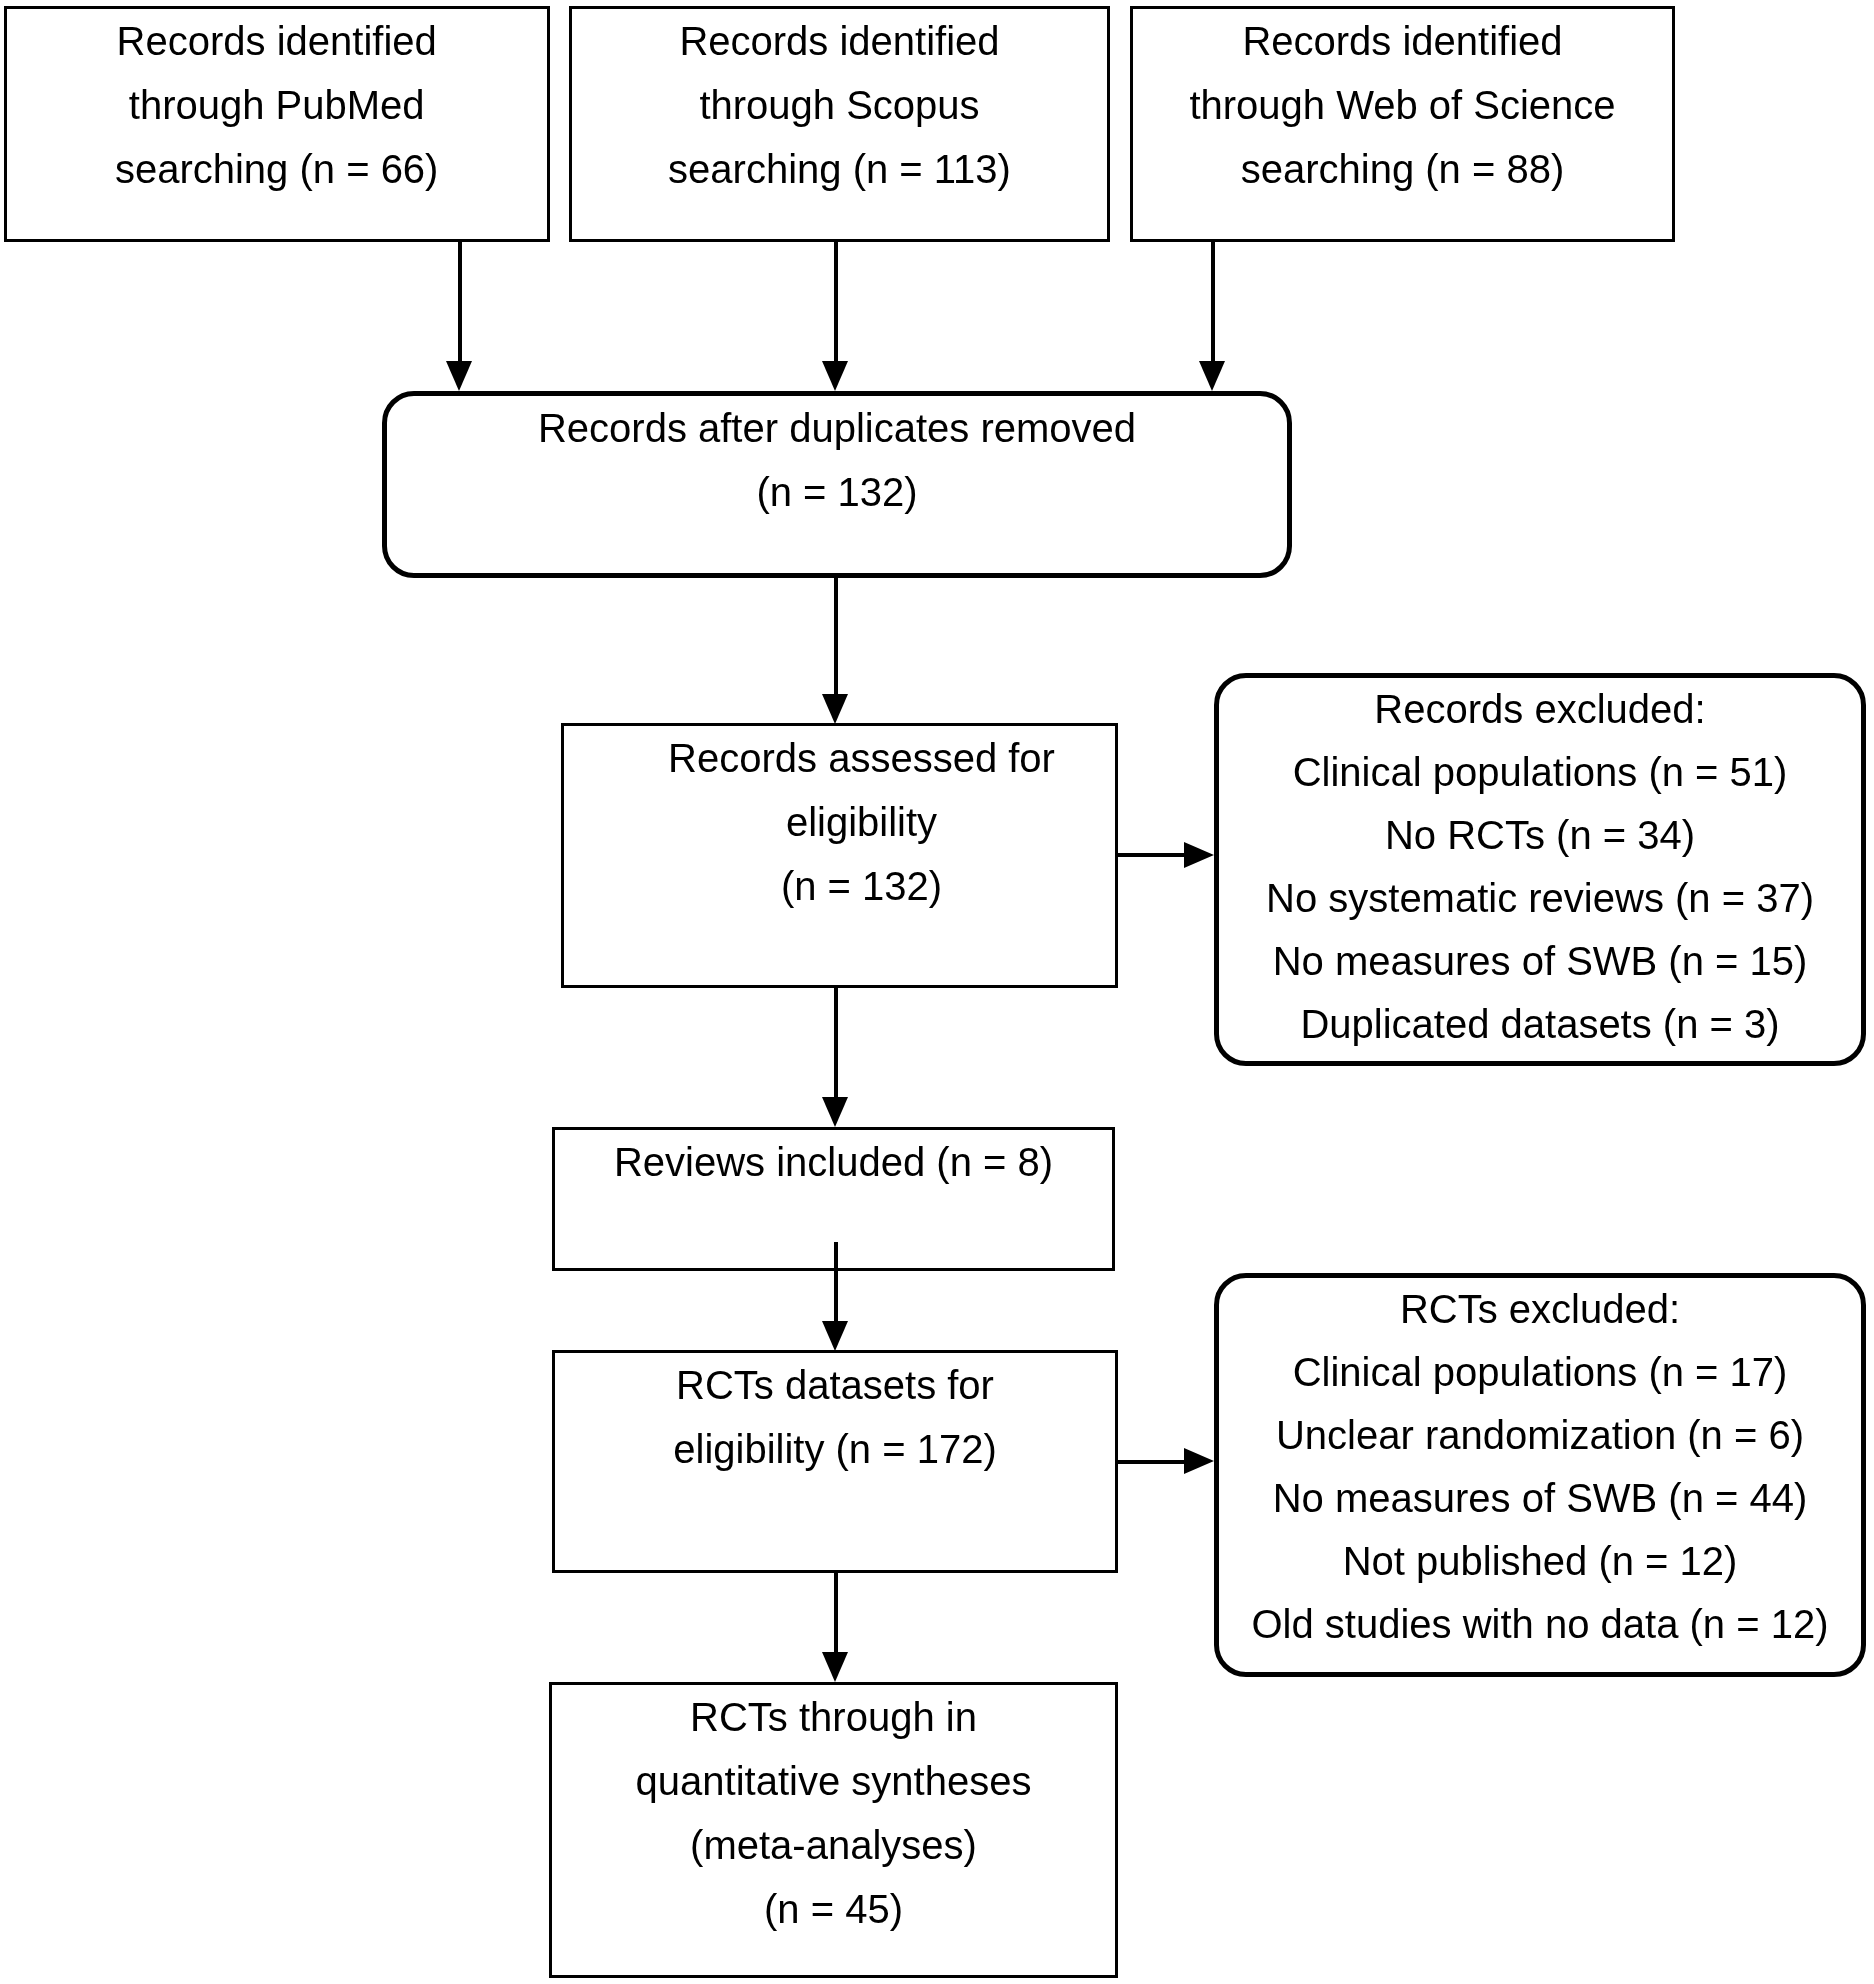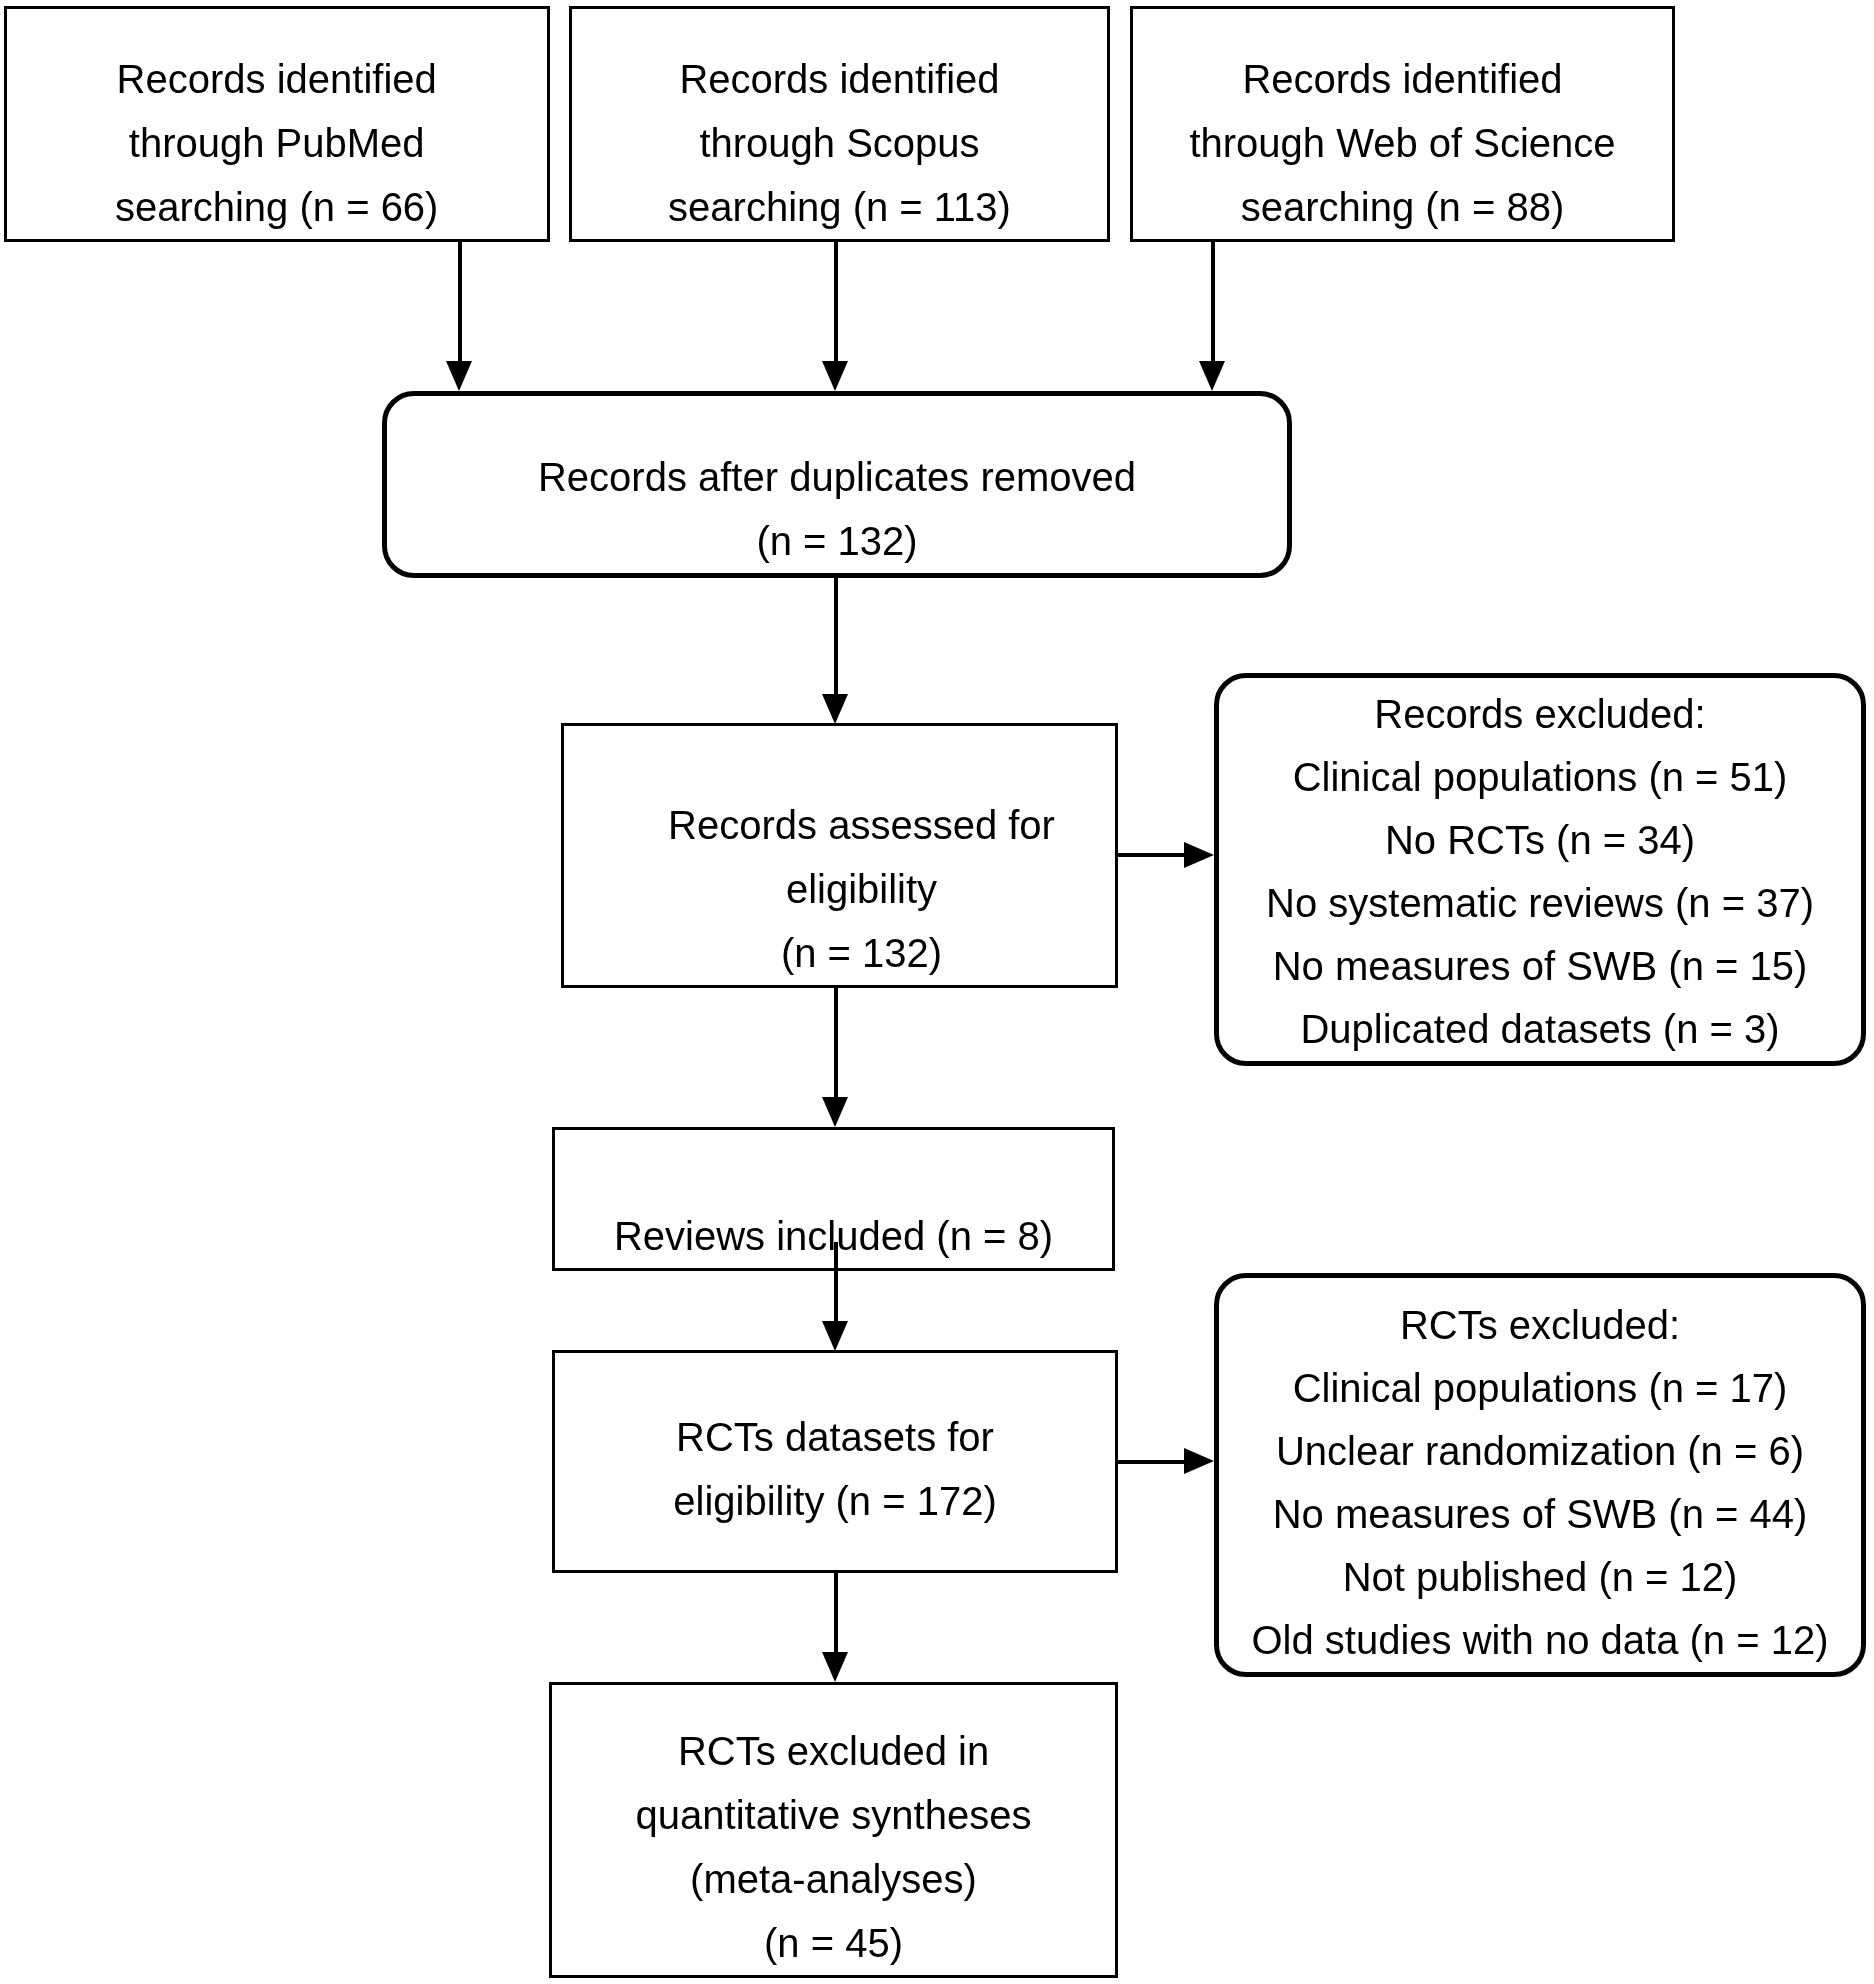--- a/index.html
+++ b/index.html
@@ -11,21 +11,21 @@
     color:#000000;
   }
   .box{
     position:absolute;
     box-sizing:border-box;
     border:3.7px solid #000000;
     background:#ffffff;
     display:flex;
     flex-direction:column;
     align-items:center;
-    justify-content:flex-end;
+    justify-content:flex-start;
     text-align:center;
     font-size:40px;
     line-height:64px;
   }
   .box.thick{border-width:5.2px;border-radius:32px;}
   .box.excl{line-height:63px;}
   .ln{display:block;white-space:nowrap;}
   .vshaft{position:absolute;width:3.7px;background:#000000;}
   .hshaft{position:absolute;height:3.7px;background:#000000;}
   .vhead{position:absolute;width:0;height:0;
@@ -117,21 +117,21 @@
   <div class="box thick excl" id="b-rctexcl">
     <span class="ln">RCTs excluded:</span>
     <span class="ln">Clinical populations (n = 17)</span>
     <span class="ln">Unclear randomization (n = 6)</span>
     <span class="ln">No measures of SWB (n = 44)</span>
     <span class="ln">Not published (n = 12)</span>
     <span class="ln">Old studies with no data (n = 12)</span>
   </div>
 
   <div class="box" id="b-included">
-    <span class="ln">RCTs excluded in</span>
+    <span class="ln">RCTs through in</span>
     <span class="ln">quantitative syntheses</span>
     <span class="ln">(meta-analyses)</span>
     <span class="ln">(n = 45)</span>
   </div>
 
   <div class="vshaft" id="v1s"></div>
   <div class="vhead" id="v1h"></div>
   <div class="vshaft" id="v2s"></div>
   <div class="vhead" id="v2h"></div>
   <div class="vshaft" id="v3s"></div>

